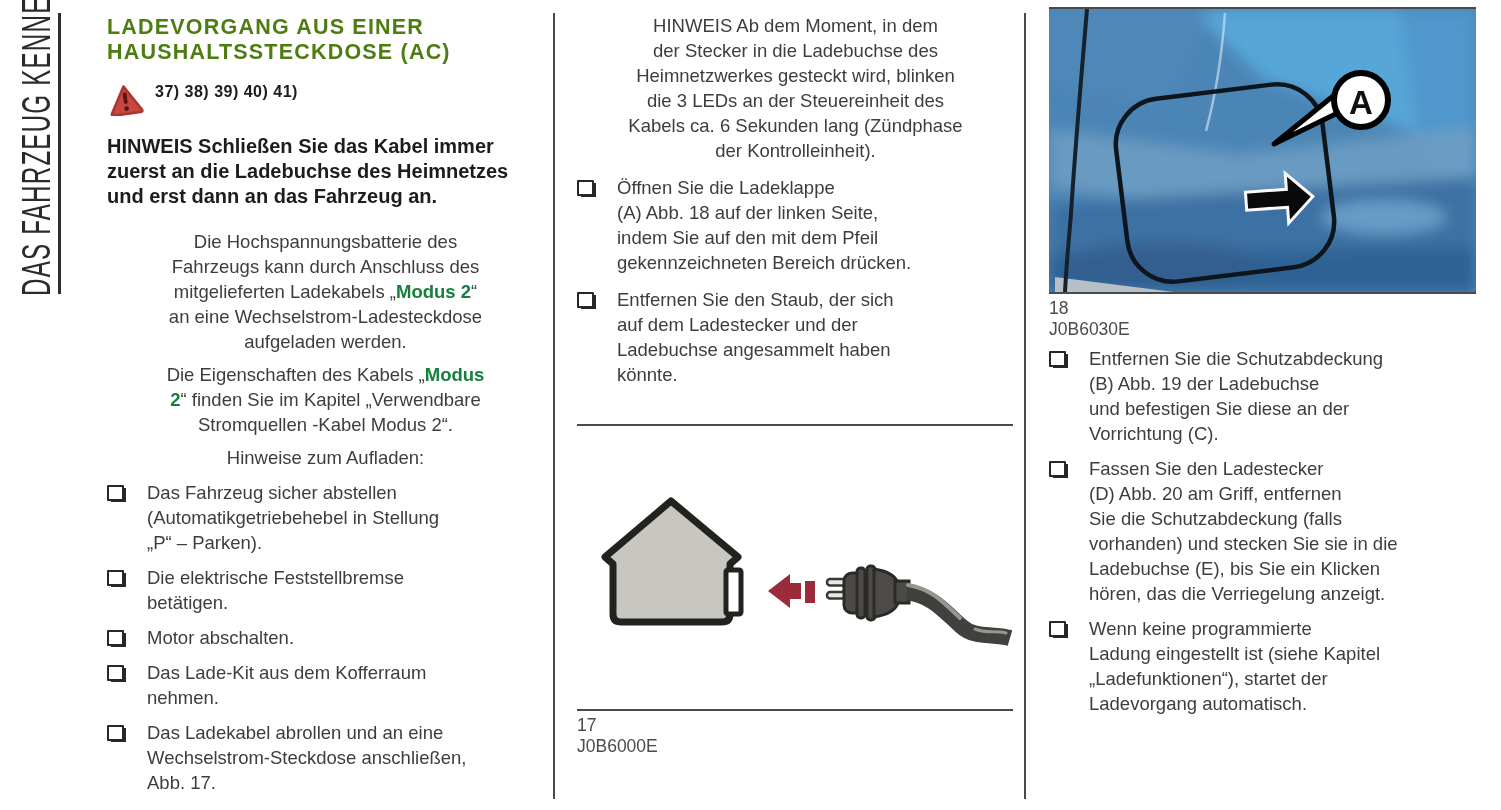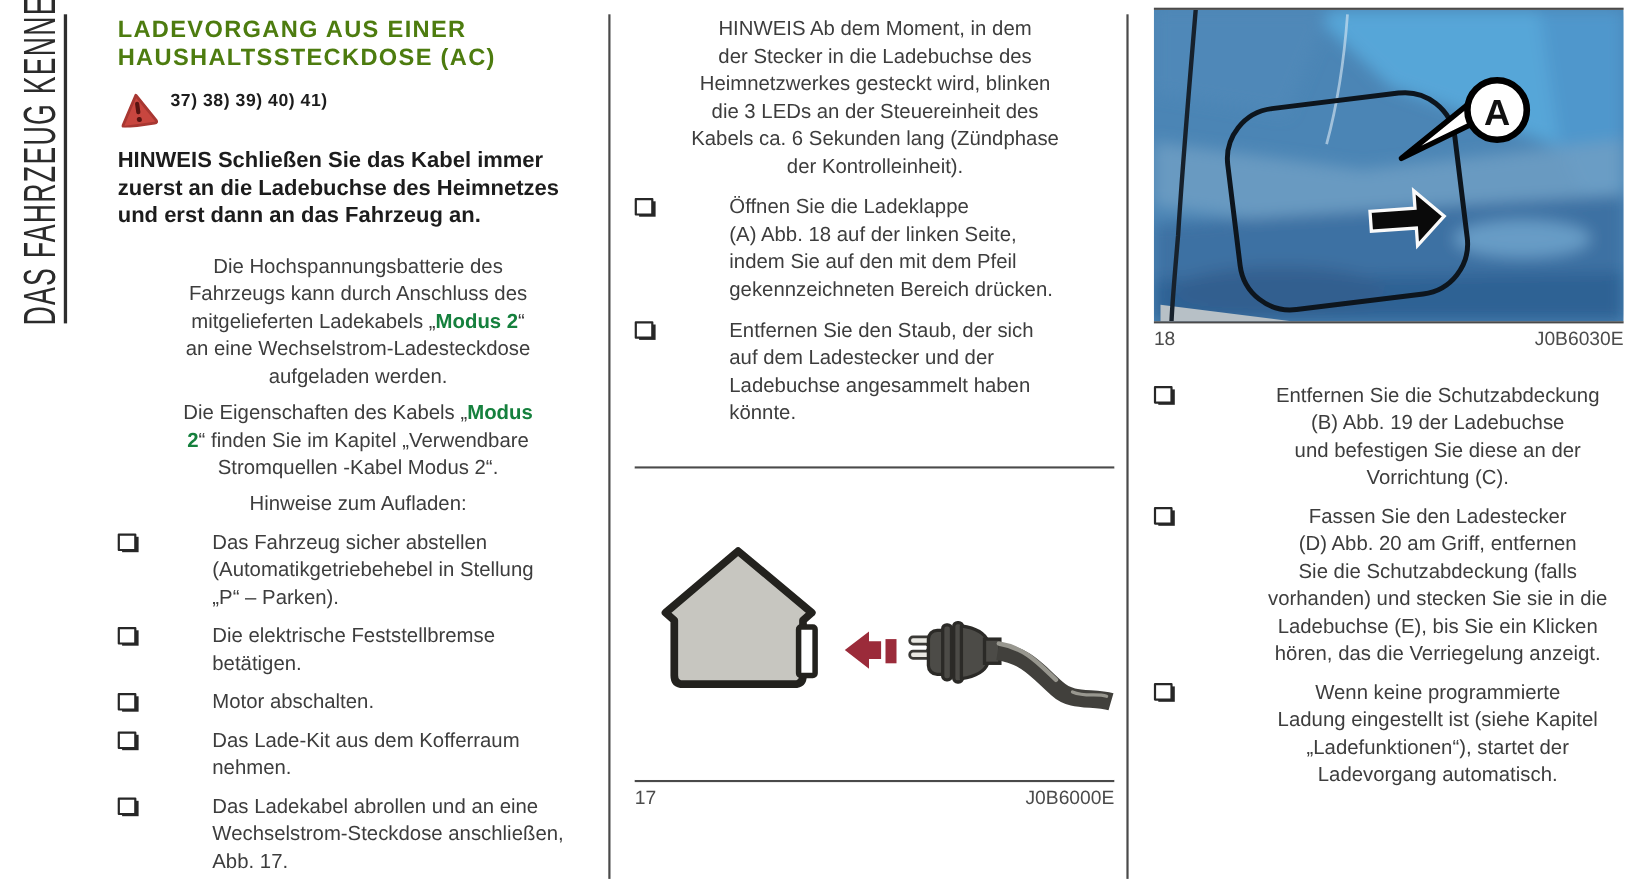--- a/index.html
+++ b/index.html
@@ -13,41 +13,41 @@
   .side-rule{position:absolute;left:58px;top:13px;width:3px;height:281px;background:#2e2e2e;}
 
   
   .divider{position:absolute;top:13px;height:786px;width:2px;background:#4a4a4a;}
   .div1{left:553px;} .div2{left:1024px;}
 
   
   .col{position:absolute;top:0;}
   .col1{left:107px;width:437px;}
   .col2{left:577px;width:437px;}
-  .col3list{left:1049px;top:336px;width:430px;position:absolute;text-align:center;}
+  .col3list{left:1049px;top:336px;width:430px;position:absolute;}
 
   .h1{margin:15px 0 0;font-size:21.5px;line-height:24.5px;font-weight:700;
       color:#4d7c0f;letter-spacing:1.2px;white-space:pre-line;}
   .warnrow{margin-top:19px;display:flex;align-items:flex-start;}
   .warnrefs{margin-left:11px;font-weight:700;font-size:16px;color:#1c1c1c;letter-spacing:0.5px;}
   .note{margin-top:18px;font-size:20px;font-weight:700;line-height:25px;color:#1c1c1c;white-space:pre-line;}
   .body{margin:8px 0 0;font-size:18.5px;line-height:25px;white-space:pre-line;color:#3d3d3d;text-align:center;}
   .body b{color:#15803d;}
-  .li{display:flex;margin-top:10px;font-size:18.5px;line-height:25px;color:#3d3d3d;gap:46px;}
+  .li{display:flex;margin-top:10px;font-size:18.5px;line-height:25px;color:#3d3d3d;}
   .bullet{flex:0 0 auto;width:13px;height:12px;border:2.5px solid #272727;border-radius:1px;
           box-shadow:3px 2px 0 -1px #272727;margin:5px 23px 0 0;background:#fff;}
   .litext{flex:1;white-space:pre-line;}
 
   
   .fig17{position:absolute;left:577px;top:424px;width:436px;}
   .fig18{position:absolute;left:1049px;top:7px;width:427px;}
   .figframe{border-top:2px solid #4a4a4a;border-bottom:2px solid #4a4a4a;font-size:0;}
   .figframe svg{display:block;}
   .figcap{margin-top:4px;display:flex;justify-content:space-between;
-          font-size:17.5px;color:#4b4b4b;}
+          font-size:17.5px;color:#4b4b4b;flex-direction:column;}
 </style>
 </head>
 <body>
 
 <div class="page">
 
   <div class="side-title">DAS FAHRZEUG KENNEN</div>
   <div class="side-rule"></div>
 
   <div class="divider div1"></div>

